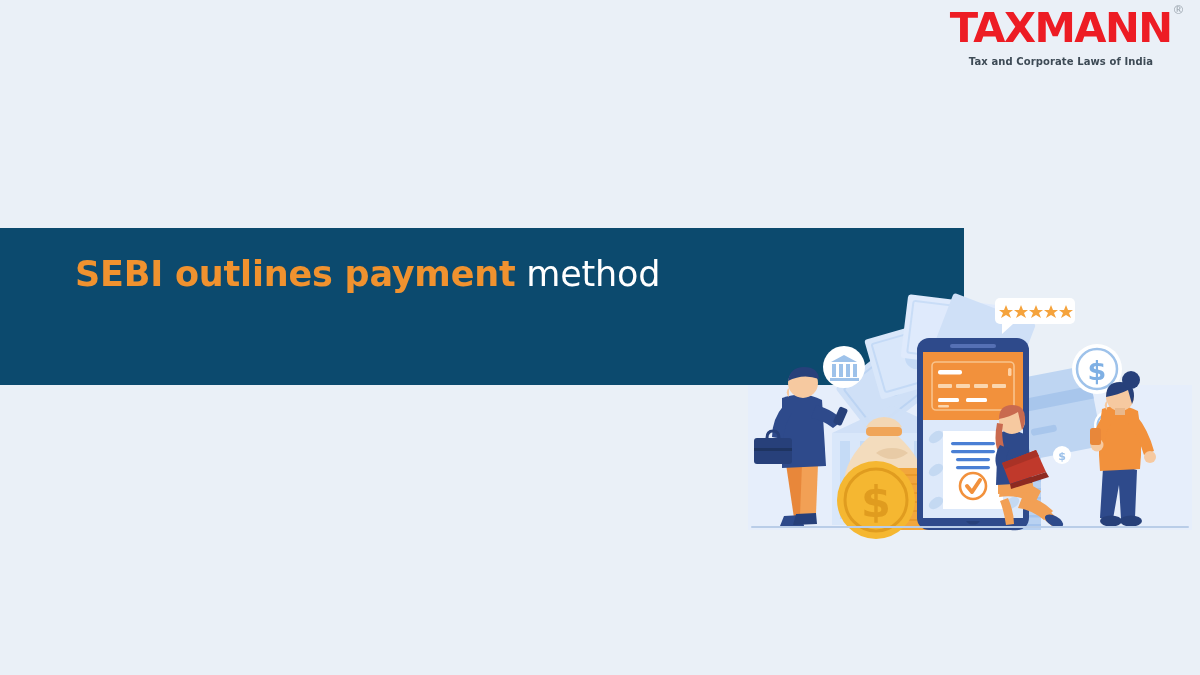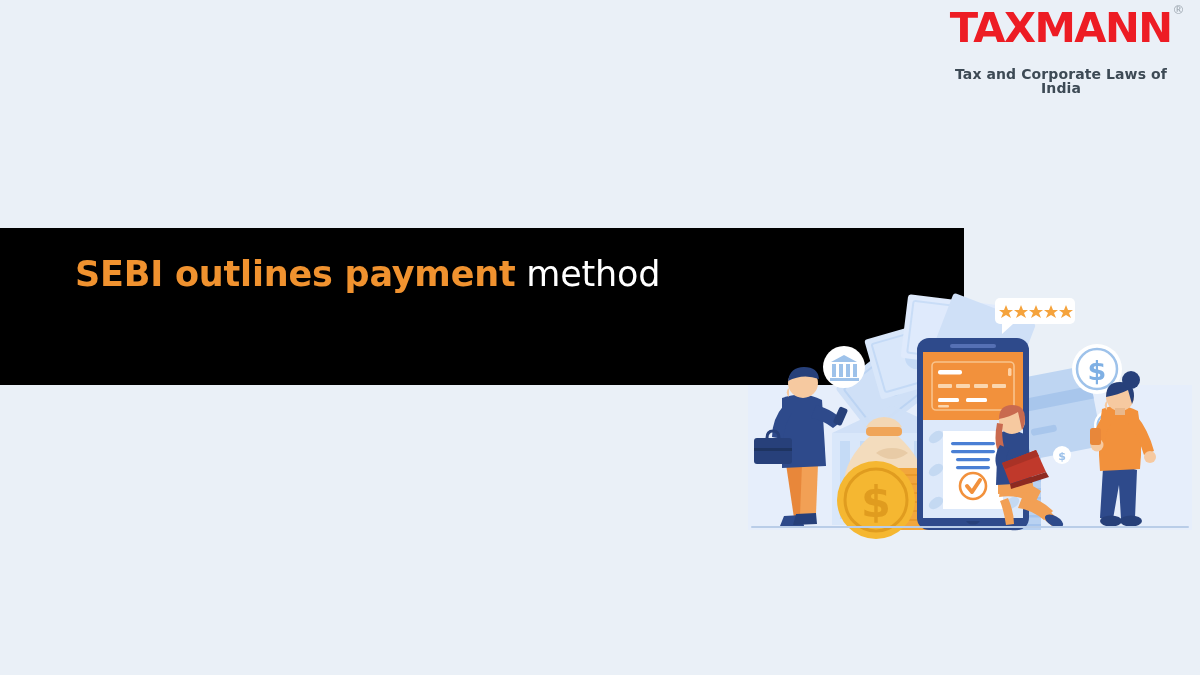--- a/index.html
+++ b/index.html
@@ -46,37 +46,37 @@
     position: absolute;
     top: -4px;
     right: -13px;
     font-size: 12px;
     font-weight: normal;
     color: #9aa4ad;
     letter-spacing: 0;
     transform: scaleX(0.96);
   }
   #logo-tagline {
-    margin-top: 19px;
+    margin-top: 9px;
     font-family: "DejaVu Sans", sans-serif;
     font-weight: bold;
-    font-size: 14px;
+    font-size: 10px;
     letter-spacing: 0.1px;
     color: #3d4a55;
     line-height: 1;
   }
 
   
   #headline-band {
     position: absolute;
     left: 0;
     top: 228px;
     width: 964px;
     height: 157px;
-    background: #000000;
+    background: #0c4a6e;
   }
   #headline {
     position: absolute;
     left: 75px;
     top: 14px;
     width: 720px;
     color: #ffffff;
     font-family: "DejaVu Sans", sans-serif;
     font-size: 35px;
     font-weight: 400;

